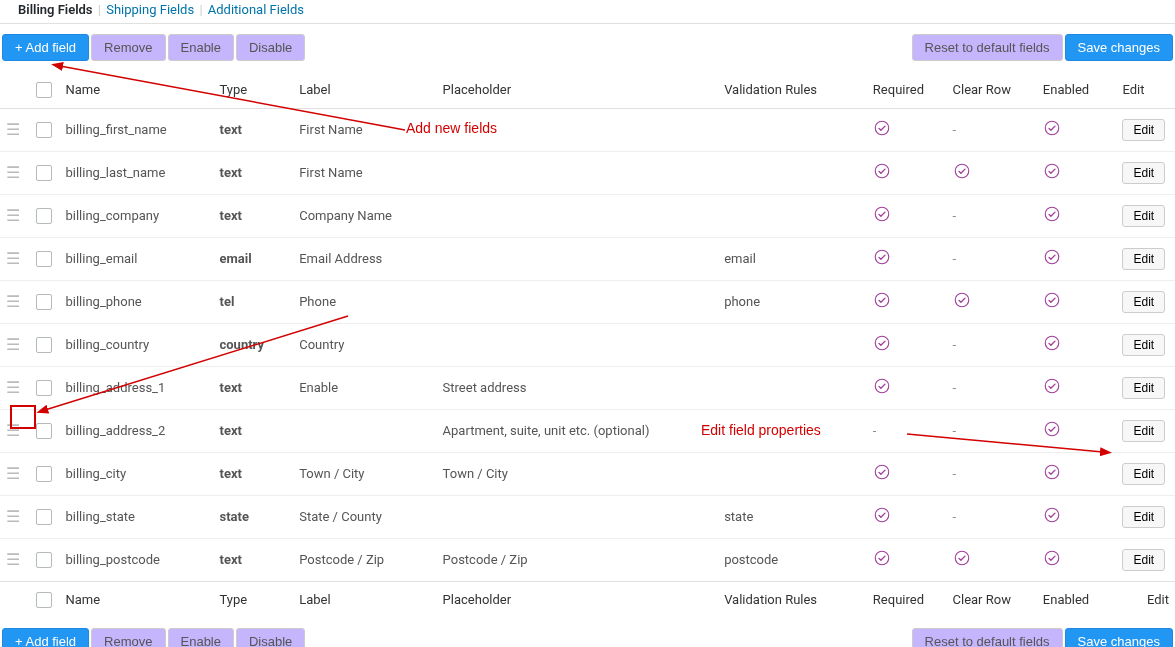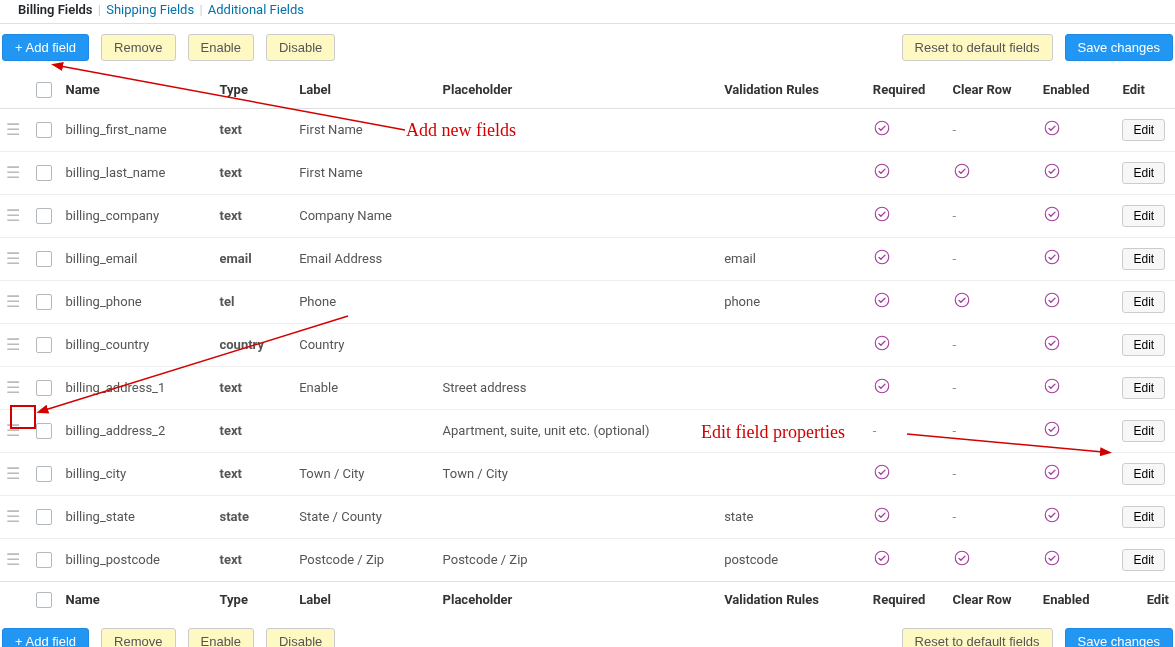--- a/index.html
+++ b/index.html
@@ -26,28 +26,28 @@
     cursor: pointer;
   }
   .tabs .sep {
     color: #ccc;
     margin: 0 2px;
   }
   .toolbar {
     display: flex;
     align-items: center;
     padding: 10px 2px;
-    gap: 12px;
+    gap: 2px;
   }
   .toolbar .spacer { flex: 1; }
   .btn {
     display: inline-block;
     padding: 5px 12px;
     border: 1px solid #ccc;
-    background: #fef9c3;
+    background: #c4b5fd;
     color: #555;
     border-radius: 3px;
     font-size: 13px;
     cursor: pointer;
     text-align: center;
   }
   .btn-primary {
     background: #2196f3;
     border-color: #1e88e5;
     color: #fff;
@@ -57,21 +57,21 @@
     border-collapse: collapse;
   }
   .table th, .table td {
     text-align: left;
     padding: 10px 6px;
     font-size: 13px;
     color: #555;
     vertical-align: middle;
   }
   .table th {
-    font-weight: 700;
+    font-weight: 400;
     color: #333;
   }
   .table thead tr { border-bottom: 1px solid #e0e0e0; }
   .table tbody tr { border-bottom: 1px solid #eee; }
   .table tbody tr:last-child { border-bottom: 1px solid #e0e0e0; }
   .table tfoot tr { border-top: 1px solid #e0e0e0; }
   .col-drag { width: 28px; text-align:center; }
   .col-check { width: 28px; text-align:center; }
   .col-name { width: 145px; }
   .col-type { width: 75px; font-weight: bold; }
@@ -105,22 +105,22 @@
     font-size: 12px;
     border: 1px solid #ccc;
     background: #f7f7f7;
     border-radius: 3px;
     cursor: pointer;
   }
   
   .annot {
     position: absolute;
     color: #d30000;
-    font-family: Liberation Serif, serif;
-    font-size: 18px;
+    font-family: Liberation Sans, sans-serif;
+    font-size: 14px;
     pointer-events: none;
   }
   .arrow {
     position: absolute;
     pointer-events: none;
   }
   .redbox {
     position: absolute;
     border: 2px solid #d30000;
     pointer-events: none;

